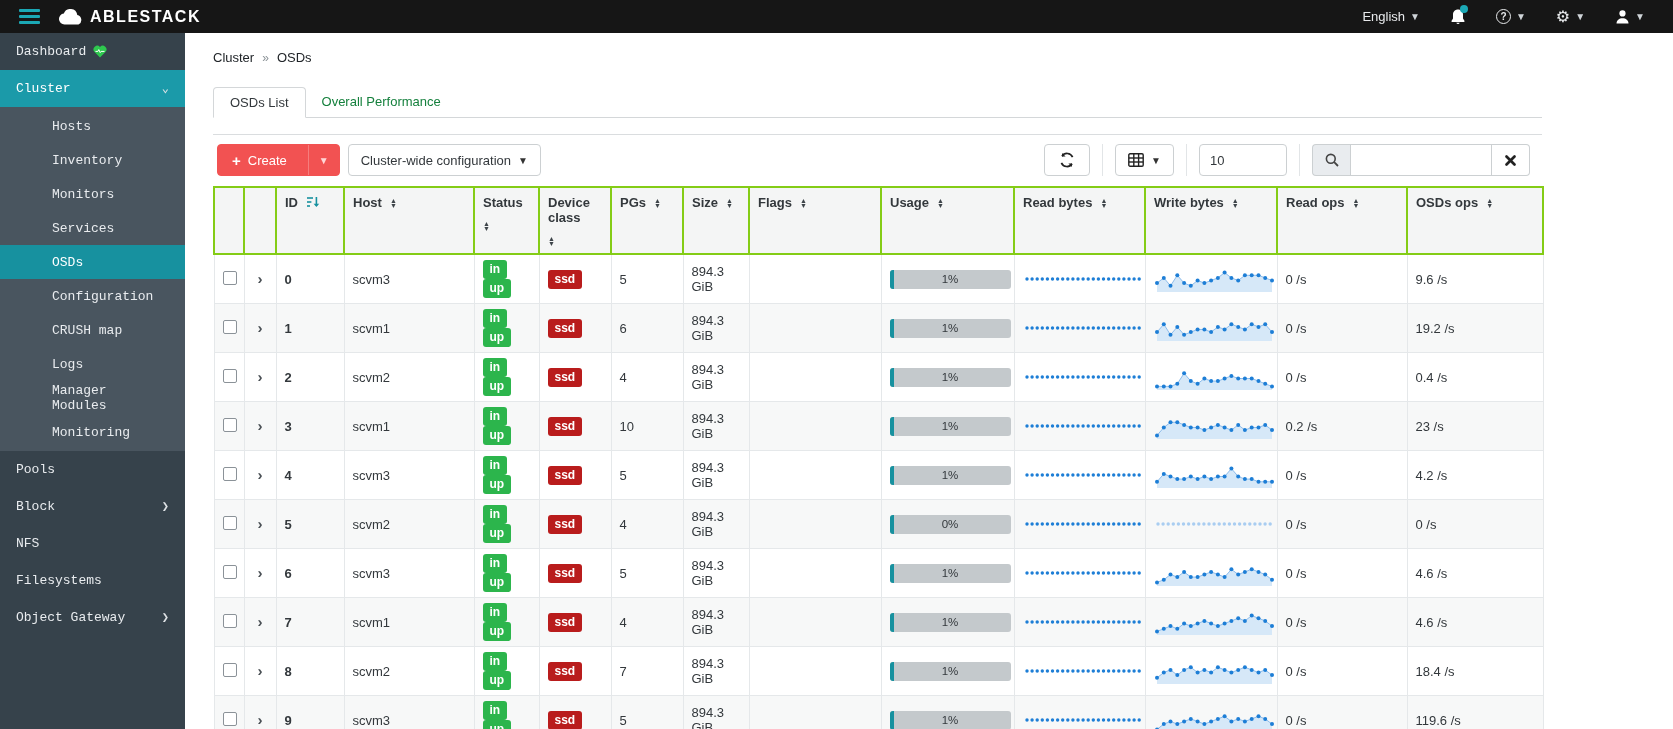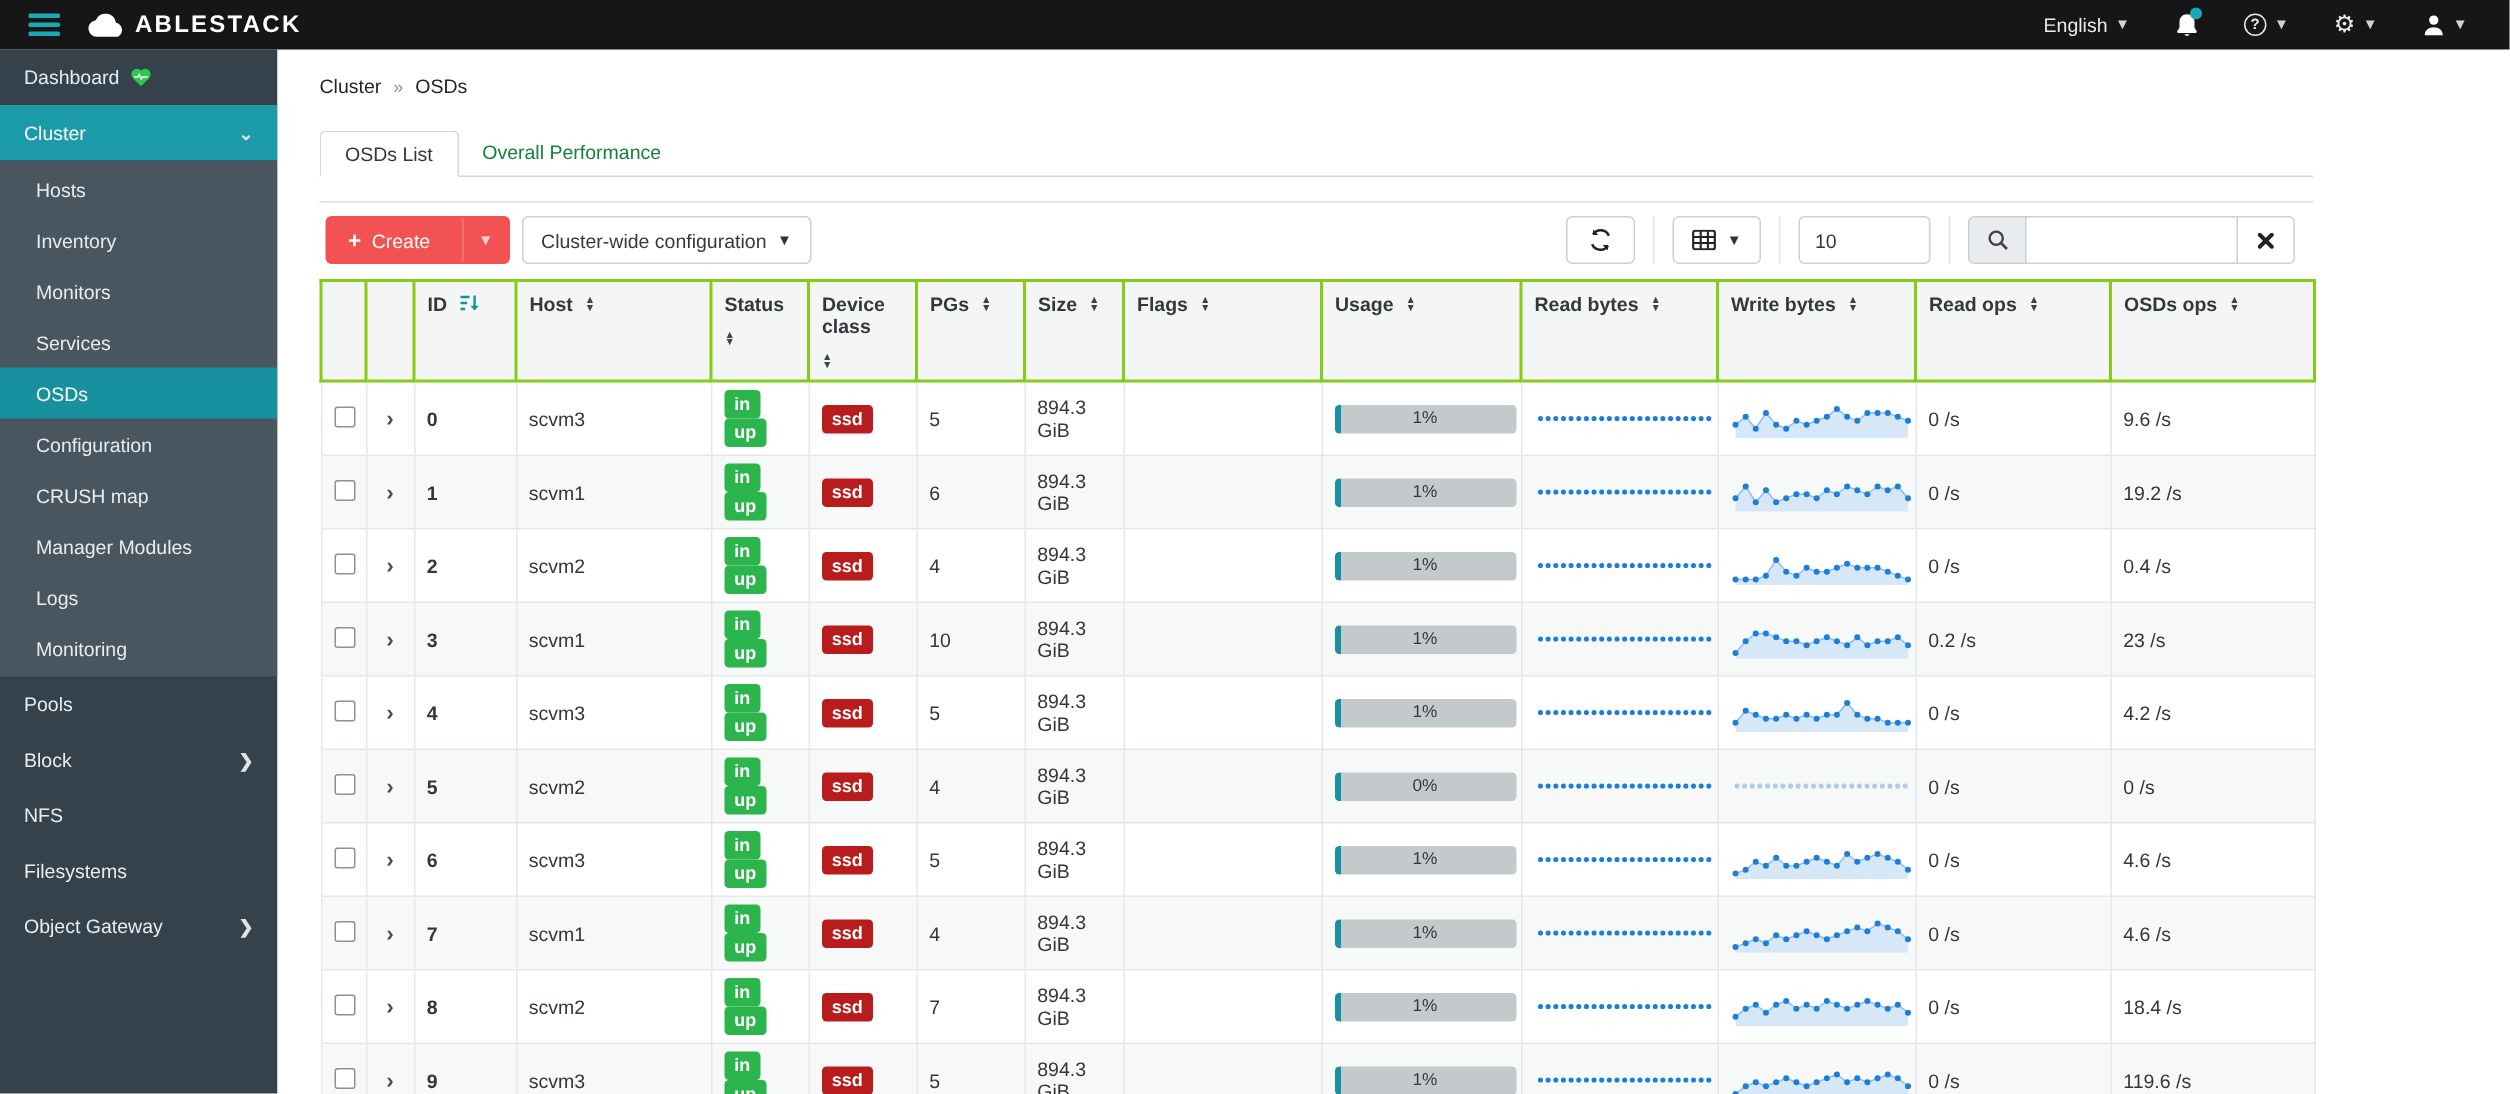--- a/index.html
+++ b/index.html
@@ -12,26 +12,26 @@
   .brand { display:flex; align-items:center; gap:6px; color:#fff; font-weight:bold; font-size:16px; letter-spacing:1.5px; }
   .topbar-right { margin-left:auto; display:flex; align-items:center; gap:30px; padding-right:28px; color:#e8eaec; font-size:13px; }
   .top-item { display:flex; align-items:center; gap:5px; cursor:pointer; }
   .caret { font-size:10px; color:#cfd4d8; }
   .bell-wrap { position:relative; }
   .bell-dot { position:absolute; top:-3px; right:-2px; width:8px; height:8px; border-radius:50%; background:#1ba8b5; }
   .qmark { width:15px; height:15px; border:1.5px solid #e8eaec; border-radius:50%; font-size:10px; display:flex; align-items:center; justify-content:center; font-weight:bold; }
   .gear-glyph { font-size:16px; line-height:1; }
 
   
-  .sidebar { position:absolute; top:33px; left:0; width:185px; height:696px; background:#36424b; color:#e9ecef; font-size:13px; }
+  .sidebar { position:absolute; top:33px; left:0; width:185px; height:696px; background:#36424b; color:#e9ecef; font-size:13px;font-family:Liberation Mono, monospace; }
   .side-item { height:37px; display:flex; align-items:center; padding:0 16px; cursor:pointer; }
   .side-item .chev { margin-left:auto; font-weight:bold; font-size:12px; color:#dfe3e6; }
   .side-item.active-parent { background:#1b9aa9; color:#fff; }
   .submenu { background:#49555f; padding:2px 0; }
-  .submenu .side-item { height:34px; padding-left:24px; }
+  .submenu .side-item { height:34px; padding-left:52px; }
   .submenu .side-item.active { background:#17919f; color:#fff; }
   .heart-icon { margin-left:7px; display:inline-flex; }
 
   
   .main { position:absolute; top:33px; left:185px; width:1488px; height:696px; background:#fff; }
   .breadcrumb { padding:17px 0 0 28px; font-size:13px; color:#212529; display:flex; gap:8px; align-items:center; }
   .breadcrumb .sep { color:#8a9196; font-size:12px; }
 
   .tabs { display:flex; margin:22px 28px 15px 28px; width:1329px; border-bottom:1px solid #d4d7d9; }
   .tab { padding:7px 16px; font-size:13px; cursor:pointer; }
@@ -153,24 +153,24 @@
       <div class="side-item active">
         <span>OSDs</span>
       </div>
       <div class="side-item">
         <span>Configuration</span>
       </div>
       <div class="side-item">
         <span>CRUSH map</span>
       </div>
       <div class="side-item">
+        <span>Logs</span>
+      </div>
+      <div class="side-item">
         <span>Manager Modules</span>
-      </div>
-      <div class="side-item">
-        <span>Logs</span>
       </div>
       <div class="side-item">
         <span>Monitoring</span>
       </div>
     </div>
   <div class="side-item">
     <span>Pools</span>
   </div>
   <div class="side-item">
     <span>Block</span>

